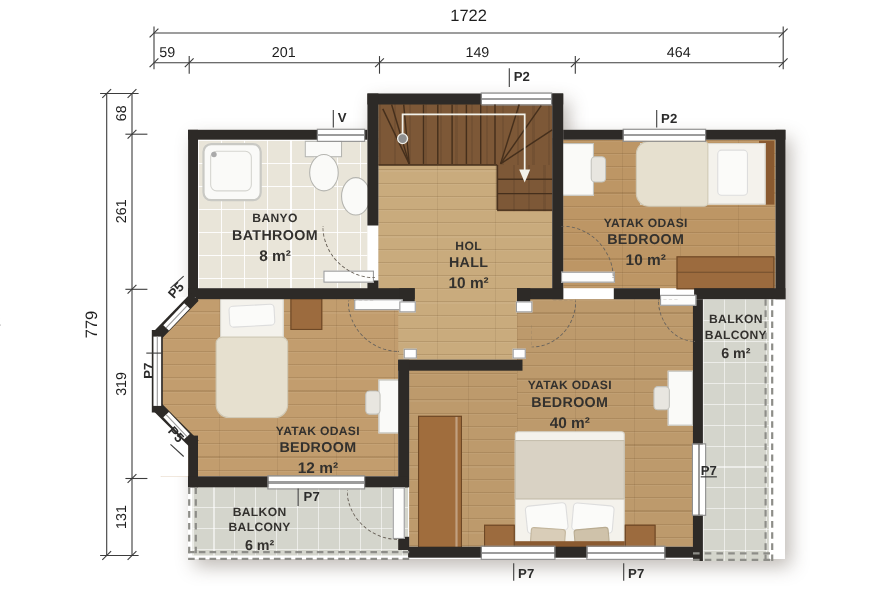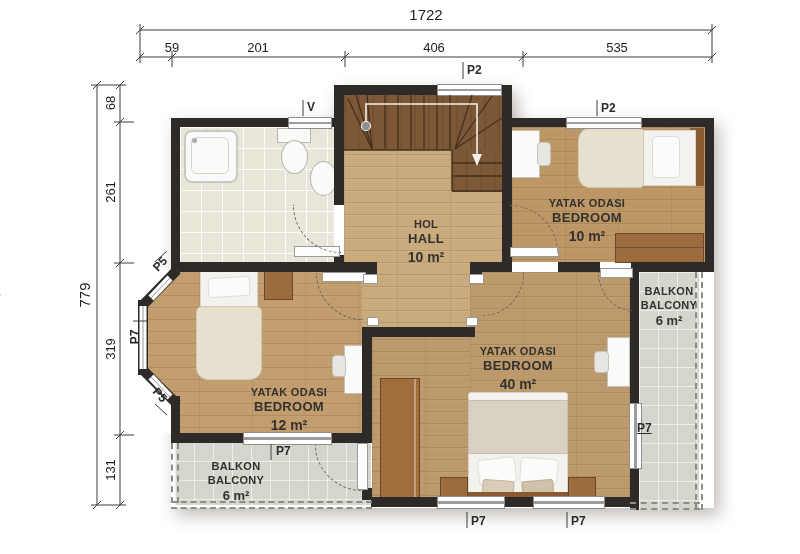--- a/index.html
+++ b/index.html
@@ -243,42 +243,47 @@
       <line x1="271" y1="444" x2="271" y2="460"></line>
       <line x1="467" y1="512" x2="467" y2="528"></line>
       <line x1="567" y1="512" x2="567" y2="528"></line>
       <line x1="133" y1="321" x2="147" y2="321"></line>
       <line x1="155" y1="262" x2="167" y2="251"></line>
       <line x1="155" y1="404" x2="167" y2="415"></line>
     </g>
   </svg>
 
   <div class="t dimbig cx" style="left:426px;top:6px;">1722</div>
-  <div class="t dim cx" style="left:172px;top:40px;">59</div>
+  <div class="t dim cx" style="left:152px;top:40px;">59</div>
   <div class="t dim cx" style="left:258px;top:40px;">201</div>
-  <div class="t dim cx" style="left:434px;top:40px;">406</div>
-  <div class="t dim cx" style="left:617px;top:40px;">535</div>
+  <div class="t dim cx" style="left:434px;top:40px;">149</div>
+  <div class="t dim cx" style="left:617px;top:40px;">464</div>
   <div class="t dimbig rot" style="left:84px;top:295px;">779</div>
   <div class="t dim rot" style="left:110px;top:103px;">68</div>
   <div class="t dim rot" style="left:110px;top:192px;">261</div>
   <div class="t dim rot" style="left:110px;top:349px;">319</div>
   <div class="t dim rot" style="left:110px;top:470px;">131</div>
 
   <div class="t plabel" style="left:307px;top:100px;">V</div>
   <div class="t plabel" style="left:467px;top:63px;">P2</div>
   <div class="t plabel" style="left:601px;top:101px;">P2</div>
   <div class="t plabel" style="left:160px;top:264px;transform:translate(-50%,-50%) rotate(-47deg);">P5</div>
   <div class="t plabel" style="left:135px;top:337px;transform:translate(-50%,-50%) rotate(-90deg);">P7</div>
   <div class="t plabel" style="left:160px;top:395px;transform:translate(-50%,-50%) rotate(47deg);">P5</div>
   <div class="t plabel" style="left:276px;top:444px;">P7</div>
   <div class="t plabel" style="left:471px;top:514px;">P7</div>
   <div class="t plabel" style="left:571px;top:514px;">P7</div>
   <div class="t plabel" style="left:637px;top:421px;text-decoration:underline;">P7</div>
   <div class="t plabel" style="left:-7px;top:283px;font-size:14px;">2</div>
 
+  <div class="rlbl" style="left:250px;top:192px;">
+    <div class="rname1">BANYO</div>
+    <div class="rname2">BATHROOM</div>
+    <div class="rarea">8 m²</div>
+  </div>
   <div class="rlbl" style="left:426px;top:217px;">
     <div class="rname1">HOL</div>
     <div class="rname2">HALL</div>
     <div class="rarea">10 m²</div>
   </div>
   <div class="rlbl" style="left:587px;top:196px;">
     <div class="rname1">YATAK ODASI</div>
     <div class="rname2">BEDROOM</div>
     <div class="rarea">10 m²</div>
   </div>

